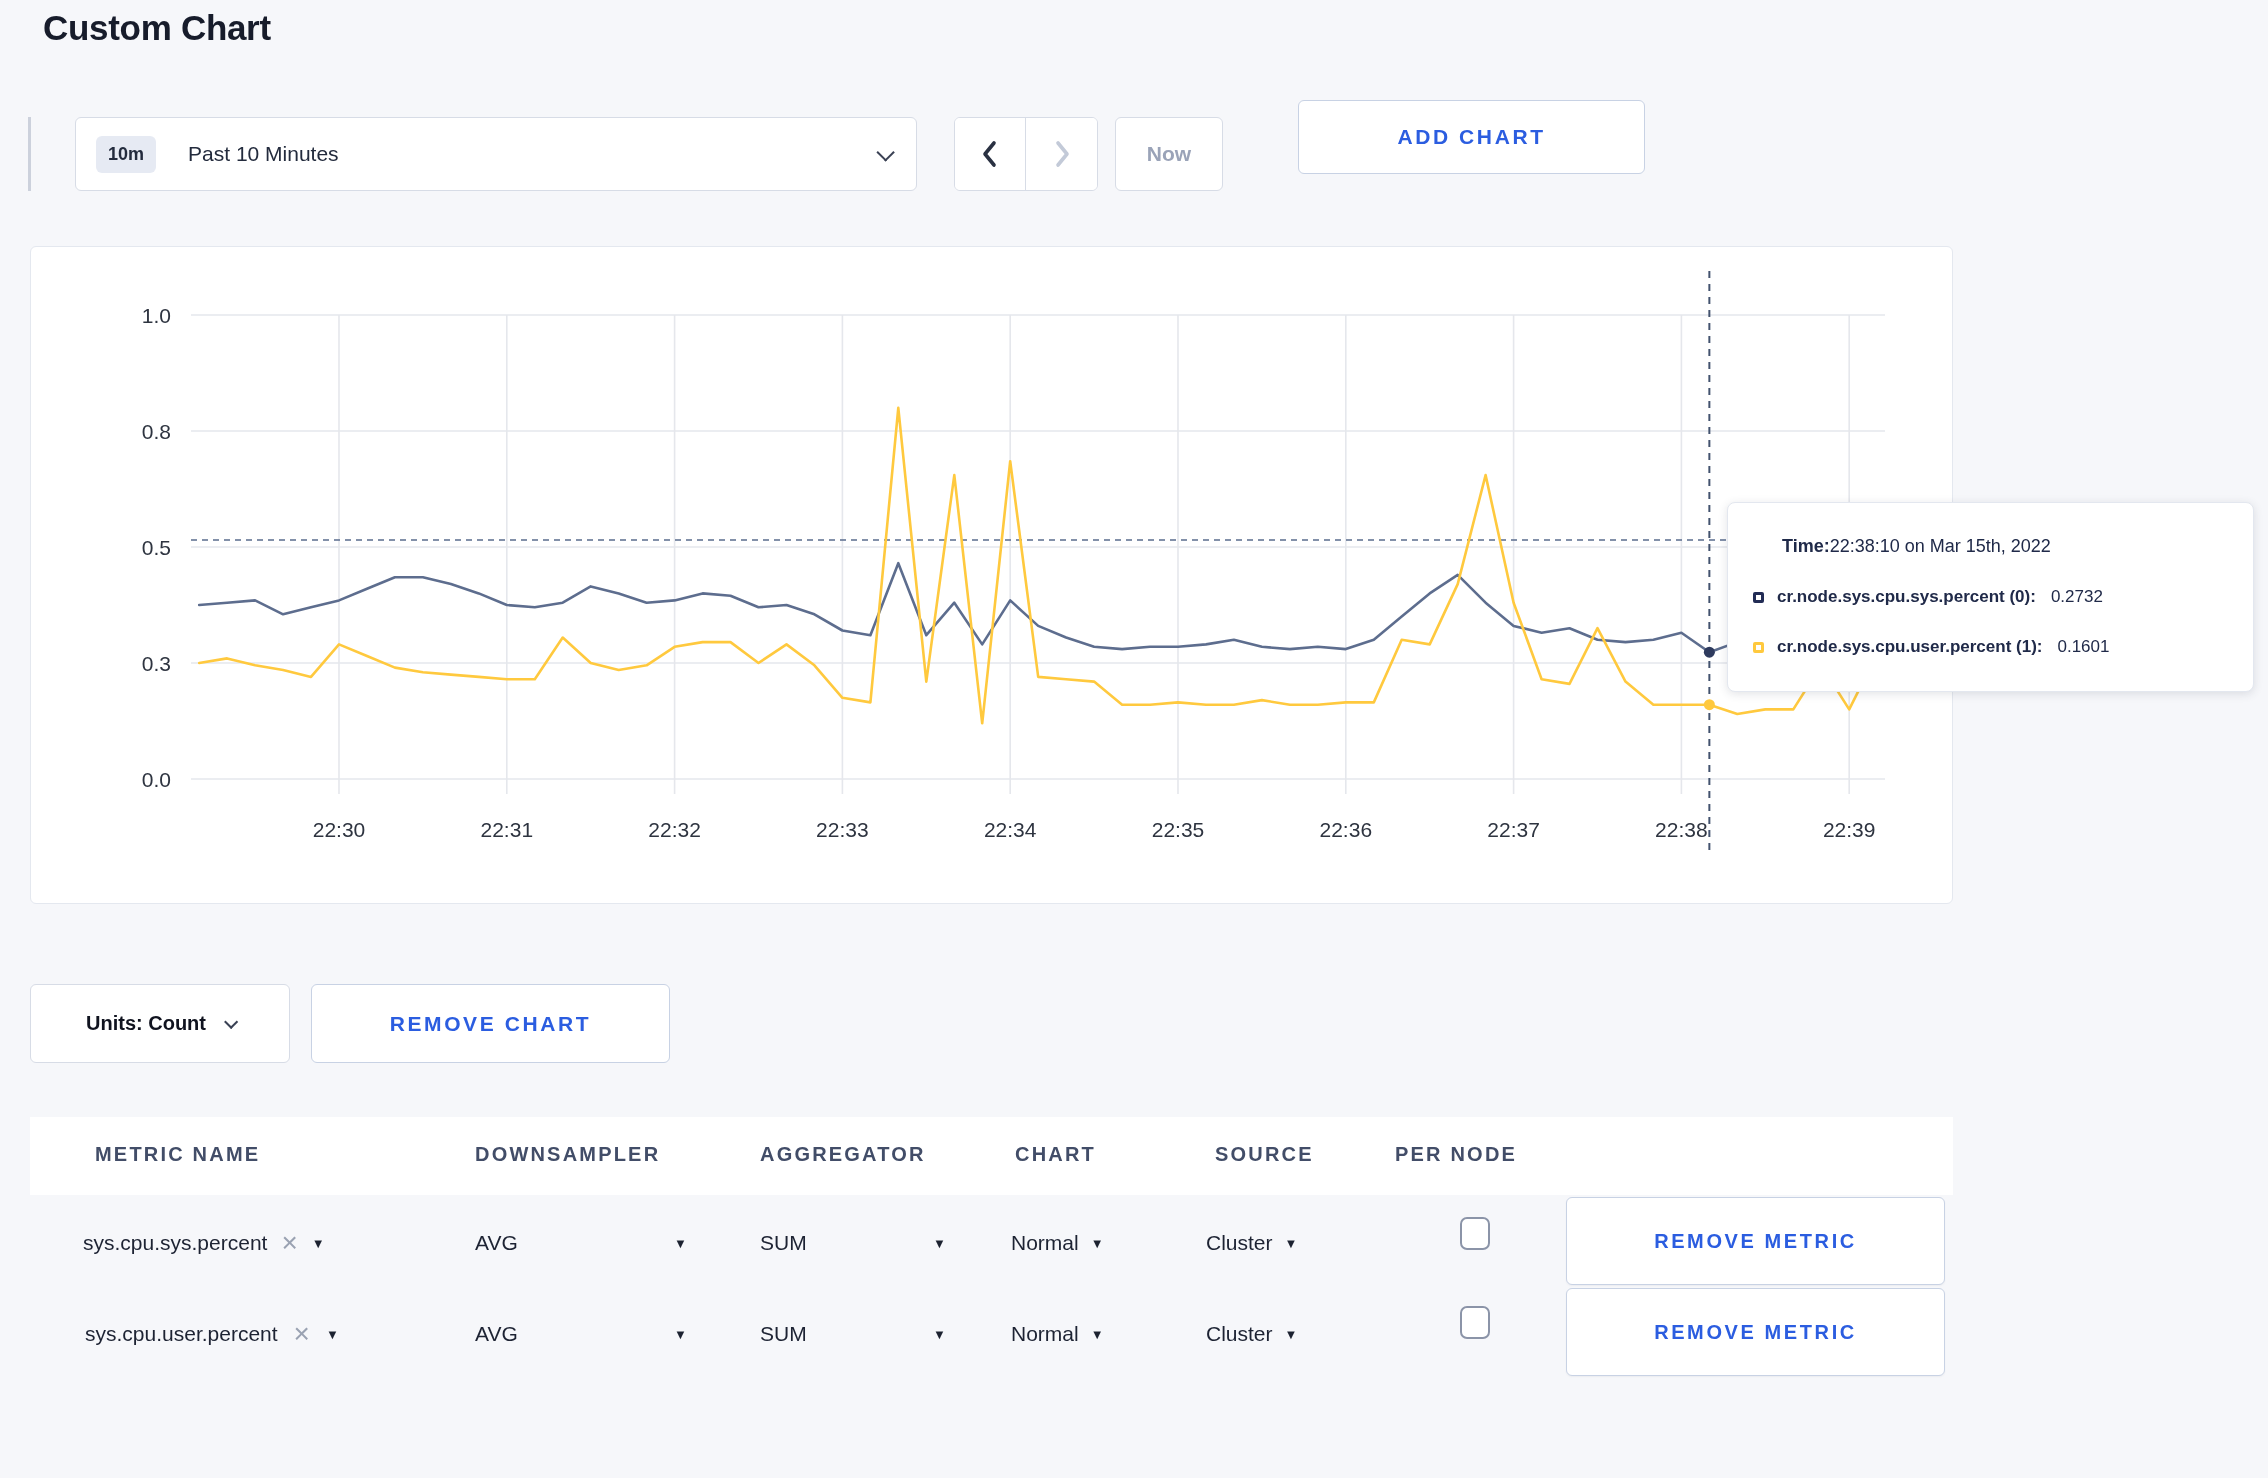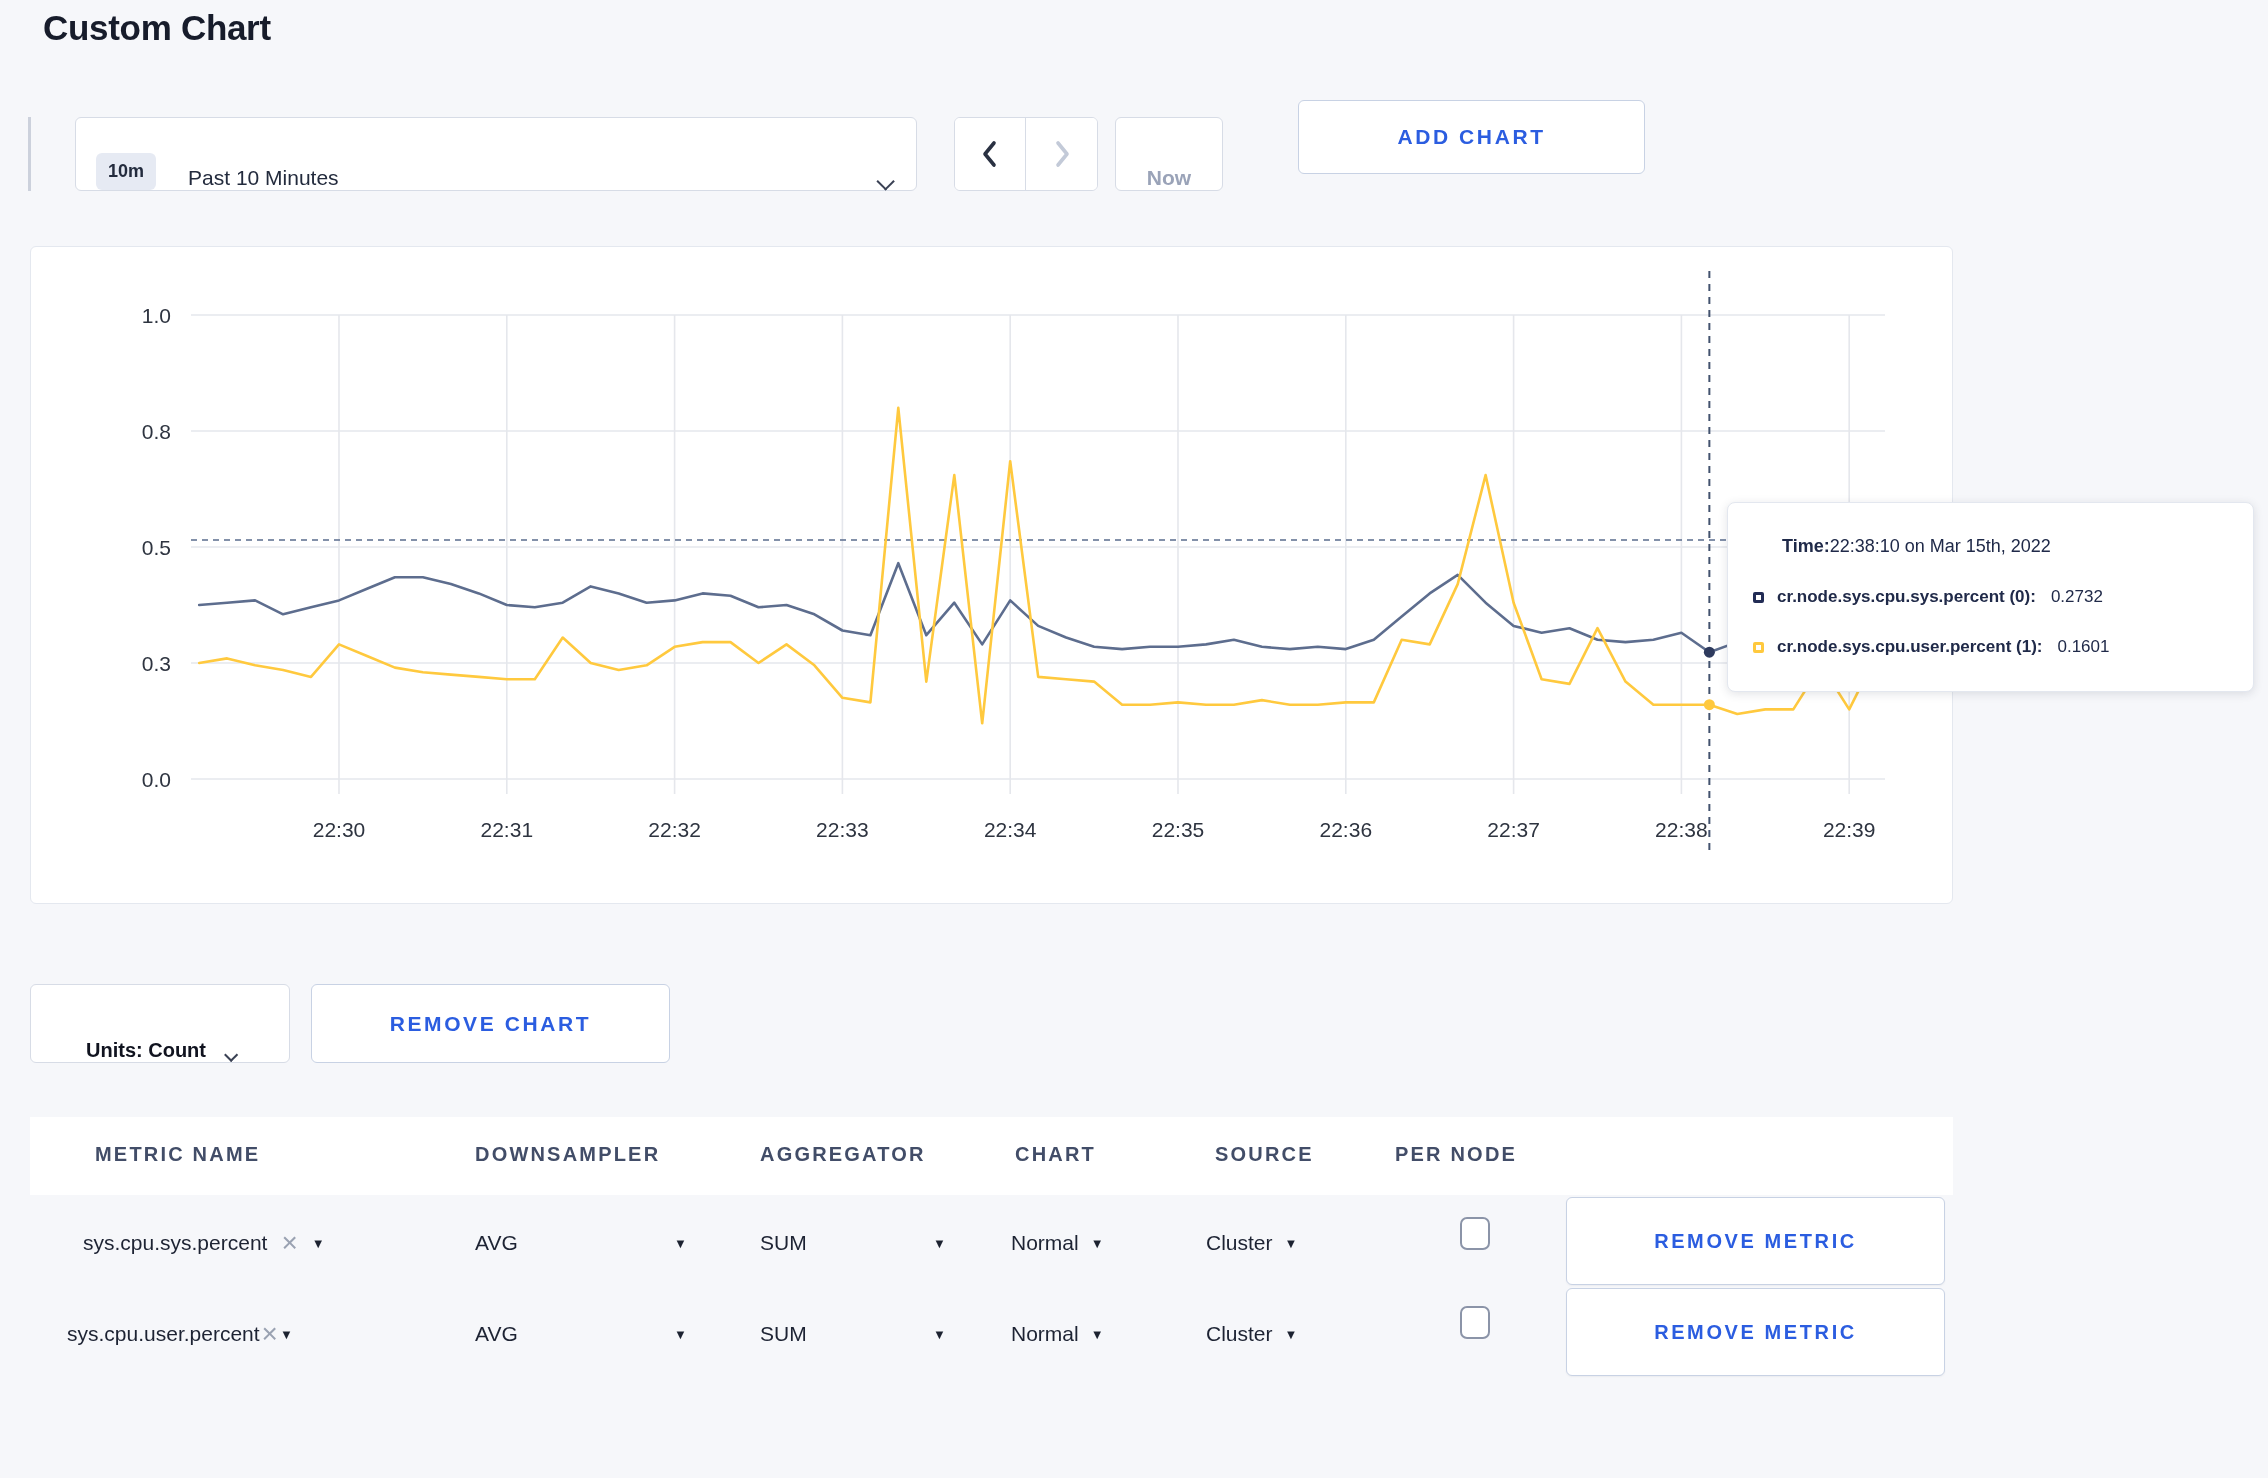--- a/index.html
+++ b/index.html
@@ -7,21 +7,21 @@
   body { font-family:"Liberation Sans", sans-serif; color:#1d2333; }
   .page { position:relative; width:2268px; height:1478px; background:#f6f7fa; overflow:hidden; }
 
   .abs { position:absolute; }
 
   
   .page-title { left:43px; top:8px; font-size:35px; font-weight:600; color:#171c2b; letter-spacing:-0.3px; }
 
   .left-rule { left:28px; top:117px; width:3px; height:74px; background:#ccd1dc; }
 
-  .control-box { background:#fff; border:1.5px solid #d7dce6; border-radius:6px; display:flex; align-items:flex-end; }
+  .control-box { background:#fff; border:1.5px solid #d7dce6; border-radius:6px; display:flex; align-items:center; }
   .time-select { left:75px; top:117px; width:842px; height:74px; padding:0 26px 0 20px; cursor:pointer; }
   .tw-badge { background:#e6eaf3; border-radius:6px; font-size:18px; font-weight:700; color:#232b3d; padding:8px 12px; }
   .tw-label { font-size:21px; color:#232b3d; margin-left:32px; flex:1; }
   .chev-down { width:13px; height:13px; border-right:2.5px solid #3a4154; border-bottom:2.5px solid #3a4154; transform:rotate(45deg) translateY(-3px); }
 
   .pager { left:954px; top:117px; width:144px; height:74px; padding:0; overflow:hidden; }
   .pager-btn { width:50%; height:100%; display:flex; align-items:center; justify-content:center; background:#fff; cursor:pointer; }
   .pager-btn.prev { border-right:1.5px solid #d7dce6; }
   .now-btn { left:1115px; top:117px; width:108px; height:74px; justify-content:center; font-size:21px; font-weight:600; color:#9aa3b8; }
   .blue-btn { background:#fff; border:1.5px solid #c8d2e4; border-radius:6px; color:#2b5de0; font-weight:700; letter-spacing:2.6px; display:flex; align-items:center; justify-content:center; cursor:pointer; }
@@ -178,21 +178,21 @@
     </div>
     <div class="cell" style="left:1176px; gap:12px">
       <span>Cluster</span>
       <span class="caret">▼</span>
     </div>
     <div class="checkbox" style="left:1430px; top:20px"></div>
     <div class="blue-btn remove-metric">REMOVE METRIC</div>
   </div>
 
   <div class="abs metric-row row-2">
-    <div class="cell" style="left:37px; gap:2px">
+    <div class="cell" style="left:55px; gap:16px">
       <span>sys.cpu.user.percent</span>
       <span class="x-icon">×</span>
       <span class="caret">▼</span>
     </div>
     <div class="cell" style="left:445px">AVG</div>
     <div class="cell caret" style="left:644px">▼</div>
     <div class="cell" style="left:730px">SUM</div>
     <div class="cell caret" style="left:903px">▼</div>
     <div class="cell" style="left:981px; gap:12px">
       <span>Normal</span>

